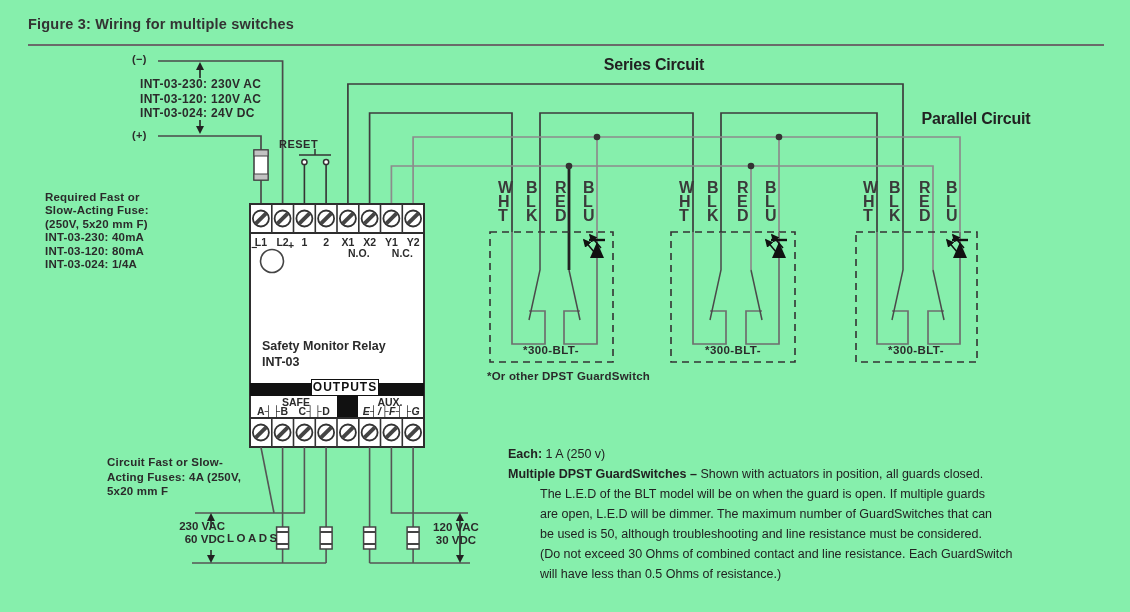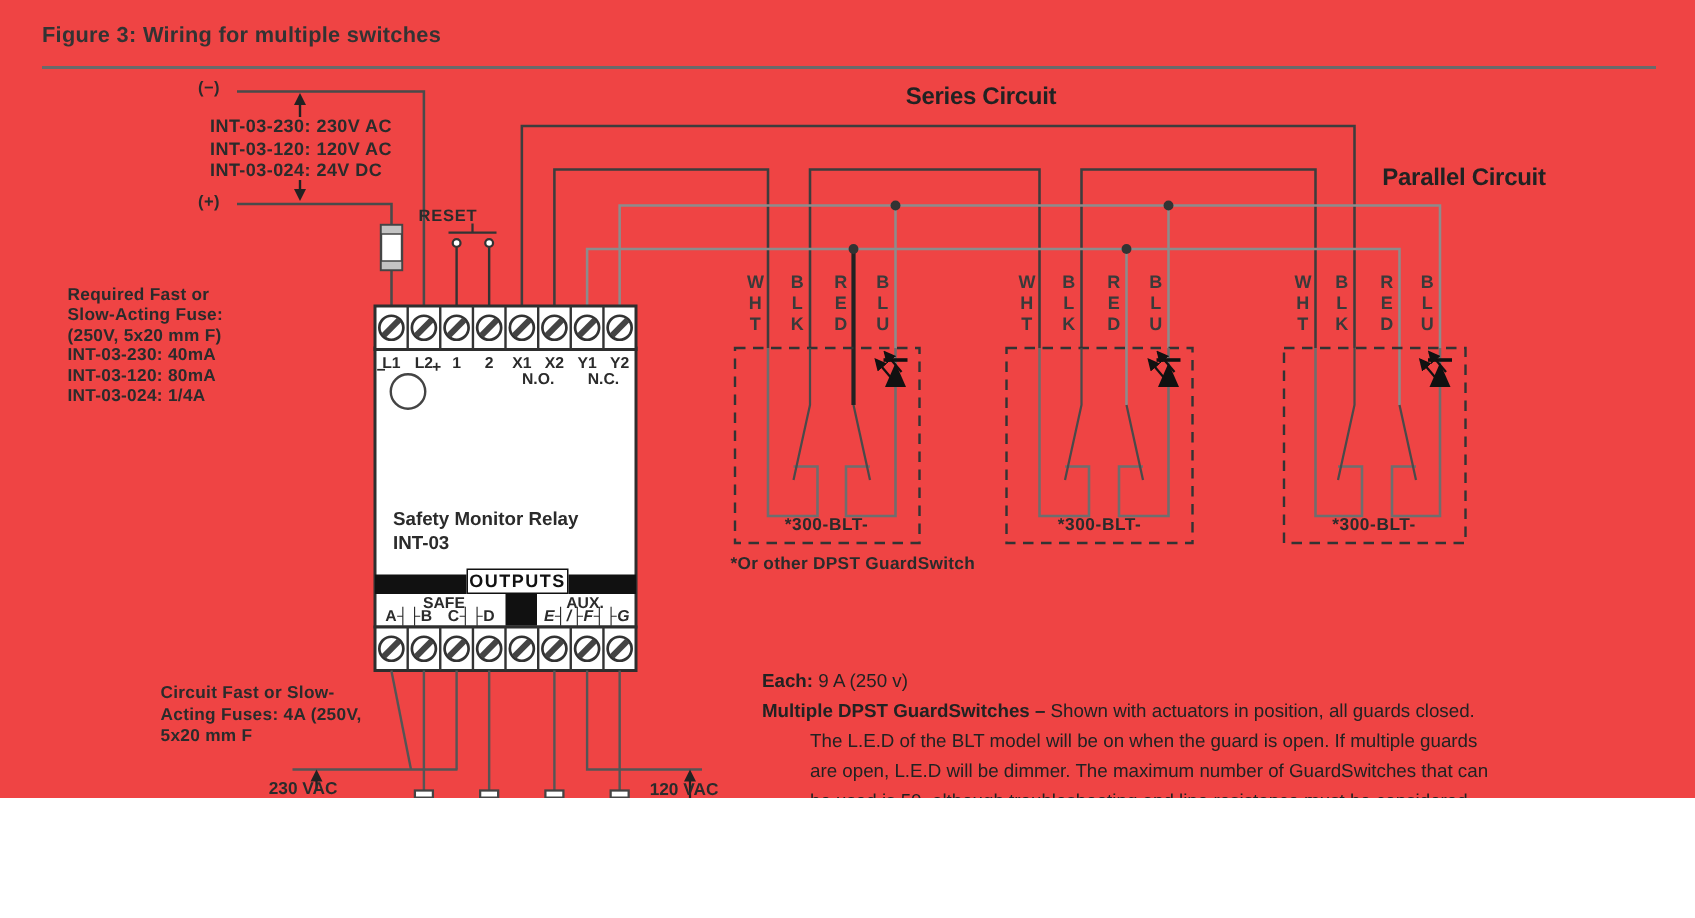--- a/index.html
+++ b/index.html
@@ -1,29 +1,29 @@
 <!DOCTYPE html>
 <html><head>
 <meta charset="utf-8">
 <style>
   html,body{margin:0;padding:0;background:#fff;}
   .canvas{
-    position:relative;width:1130px;height:532px;background:#ef4444;overflow:hidden;
+    position:relative;width:1130px;height:612px;background:#86efac;overflow:hidden;
     font-family:"Liberation Sans","DejaVu Sans",sans-serif;color:#2b2b2b;
   }
   .abs{position:absolute;}
   .ctr{transform:translateX(-50%);white-space:nowrap;}
   .pre{white-space:pre-line;}
   .title{font-size:14.5px;font-weight:bold;color:#333;letter-spacing:.2px;}
   .lbl{font-size:11px;font-weight:bold;letter-spacing:.3px;}
   .lbl10{font-size:10.5px;font-weight:bold;}
   .models{font-size:12px;font-weight:bold;line-height:14.6px;letter-spacing:.3px;}
   .note6{font-size:11.5px;font-weight:bold;line-height:13.4px;letter-spacing:.2px;}
   .bigc{font-size:16px;font-weight:bold;letter-spacing:-.2px;color:#222;}
-  .wcol{width:11px;font-size:12px;font-weight:bold;line-height:14px;word-break:break-all;text-align:center;color:#3a3a3a;}
+  .wcol{width:11px;font-size:16px;font-weight:bold;line-height:14px;word-break:break-all;text-align:left;color:#3a3a3a;}
   .outputs{width:66px;height:15px;background:#fff;border:1.5px solid #111;text-align:center;
            font-size:12px;font-weight:bold;letter-spacing:1px;line-height:15px;color:#111;}
   .contacts{font-size:10.5px;font-weight:bold;white-space:pre;letter-spacing:.4px;}
   .notes{font-size:12.5px;line-height:20px;color:#222;width:600px;}
   .notes .cont{margin-left:32px;}
   .blt{font-size:11.5px;font-weight:bold;letter-spacing:.4px;}
   .fn1{font-size:11.5px;font-weight:bold;letter-spacing:.2px;}
   .fn2{font-size:11.5px;letter-spacing:.2px;color:#333;}
   .volt{font-size:11.5px;font-weight:bold;line-height:13px;}
   svg{position:absolute;left:0;top:0;}
@@ -269,21 +269,21 @@
   <div class="abs txt note6 pre" style="left:107px;top:455px;line-height:14.6px;">Circuit Fast or Slow-
 Acting Fuses: 4A (250V,
 5x20 mm F</div>
   <div class="abs txt volt pre" style="left:155px;top:520px;width:70px;text-align:right;">230 VAC
 60 VDC</div>
   <div class="abs txt volt" style="left:227px;top:532px;letter-spacing:2.5px;">LOADS</div>
   <div class="abs txt volt pre" style="left:426px;top:521px;width:60px;text-align:center;">120 VAC
 30 VDC</div>
 
   <div class="abs txt notes" style="left:508px;top:444px;">
-    <div><b>Each:</b><span> 9 A (250 v)</span></div>
+    <div><b>Each:</b><span> 1 A (250 v)</span></div>
     <div><b>Multiple DPST GuardSwitches –</b><span>  Shown with actuators in position, all guards closed.</span></div>
     <div class="cont pre">The L.E.D of the BLT model will be on when the guard is open. If multiple guards
 are open, L.E.D will be dimmer. The maximum number of GuardSwitches that can
 be used is 50, although troubleshooting and line resistance must be considered.
 (Do not exceed 30 Ohms of combined contact and line resistance. Each GuardSwitch
 will have less than 0.5 Ohms of resistance.)</div>
   </div>
 
 </div>
 

